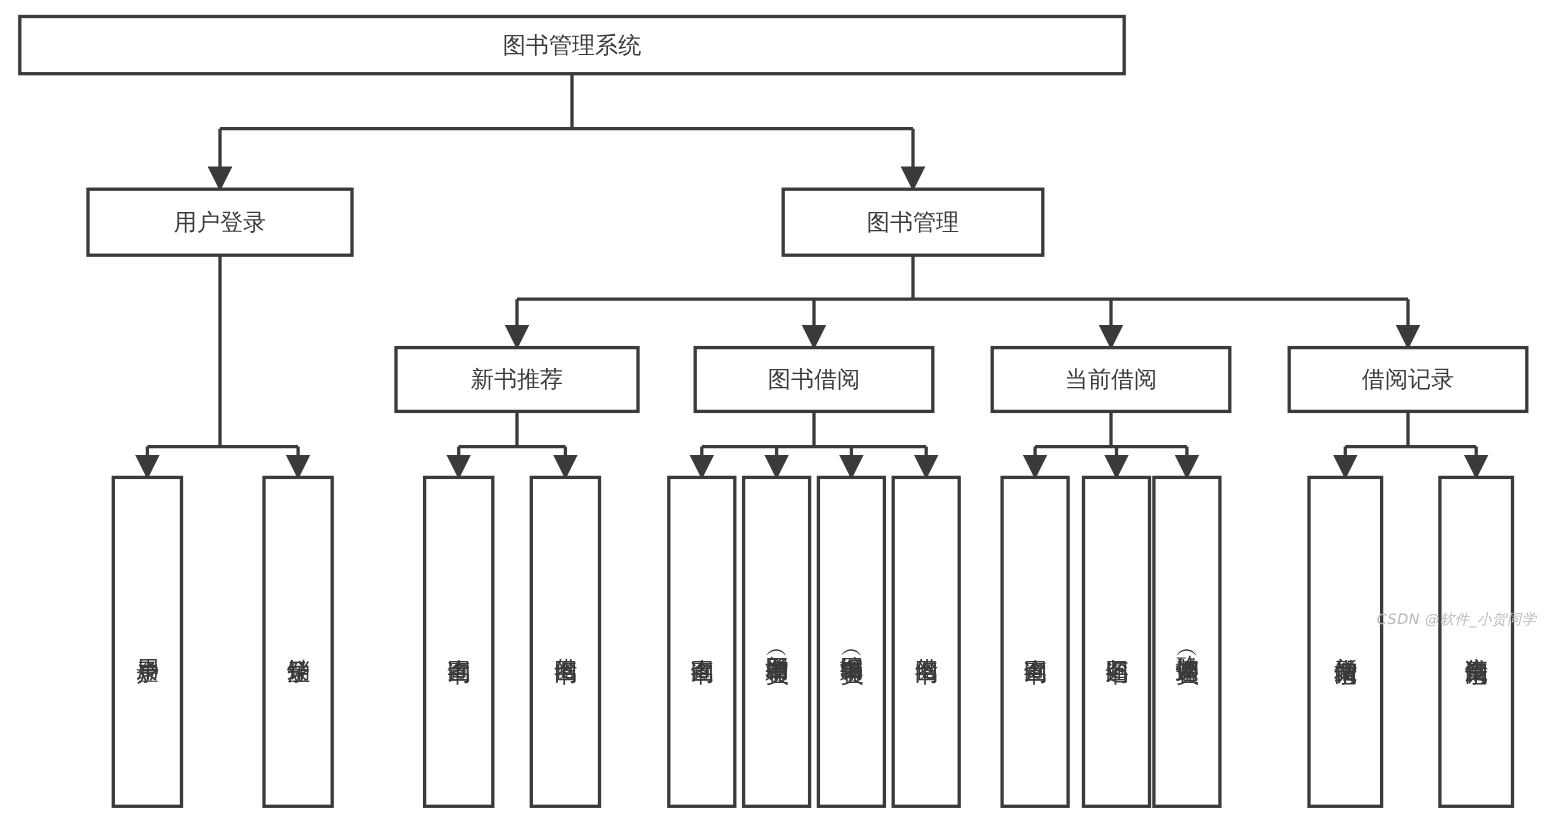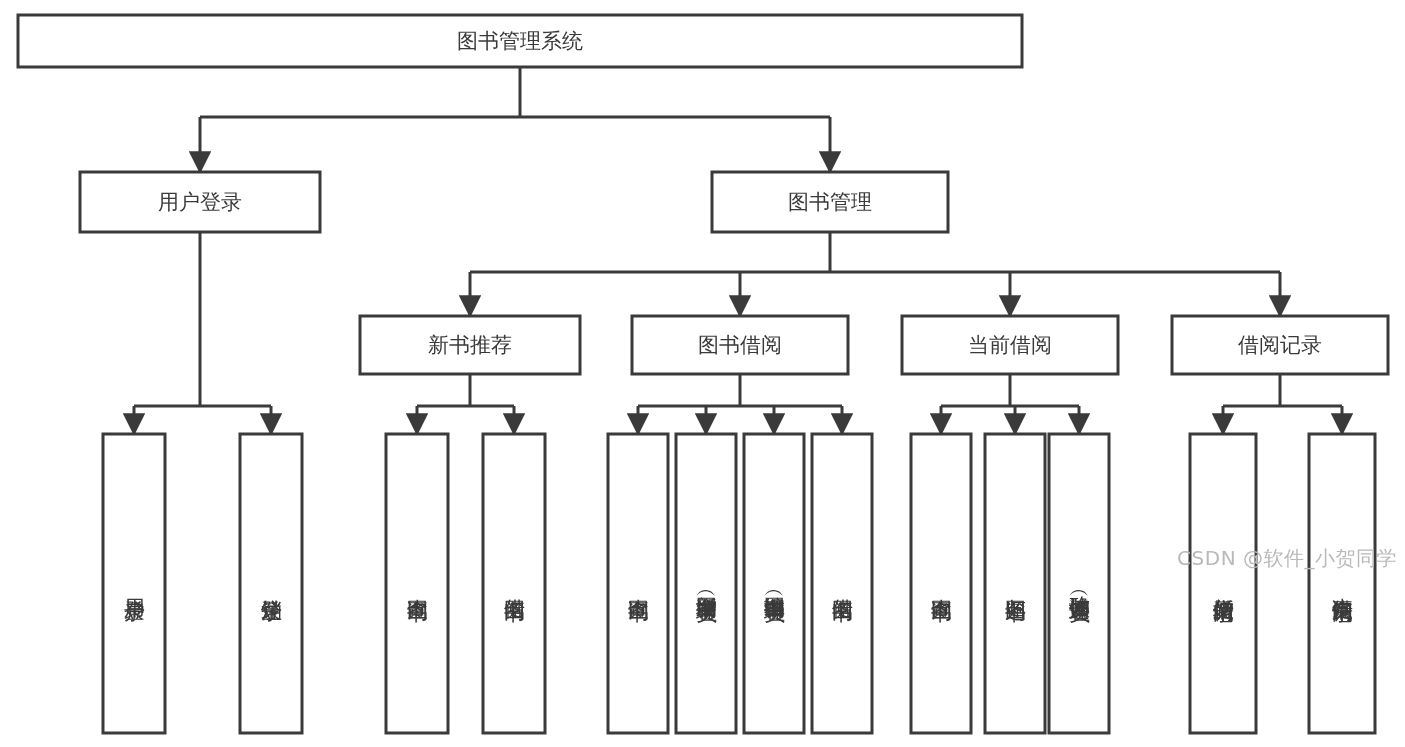--- a/index.html
+++ b/index.html
@@ -17,23 +17,24 @@
     text-anchor:middle;dominant-baseline:middle;
   }
   .label-h{font-size:21px;}
   .vbox{
     position:absolute;display:flex;align-items:center;justify-content:center;
     writing-mode:vertical-rl;text-orientation:upright;
     font-size:21px;color:#3a3a3a;line-height:1.18;letter-spacing:1px;
     white-space:nowrap;pointer-events:none;
   }
   .watermark{
-    position:absolute;right:8px;bottom:6px;font-size:20px;color:#b9b9b9;
+    position:absolute;right:8px;bottom:6px;font-size:13px;color:#b9b9b9;
     font-family:"DejaVu Sans","Liberation Sans",sans-serif;letter-spacing:.5px;
     white-space:nowrap;
+    font-style:italic;
   }
 </style>
 </head>
 <body>
 
 <div id="stage">
 
   <svg class="diagram" viewBox="0 0 1405 747">
     <defs>
       <marker id="arr" viewBox="0 0 12 12" refX="10.5" refY="6" markerWidth="7.5" markerHeight="7.5" orient="auto-start-reverse">

